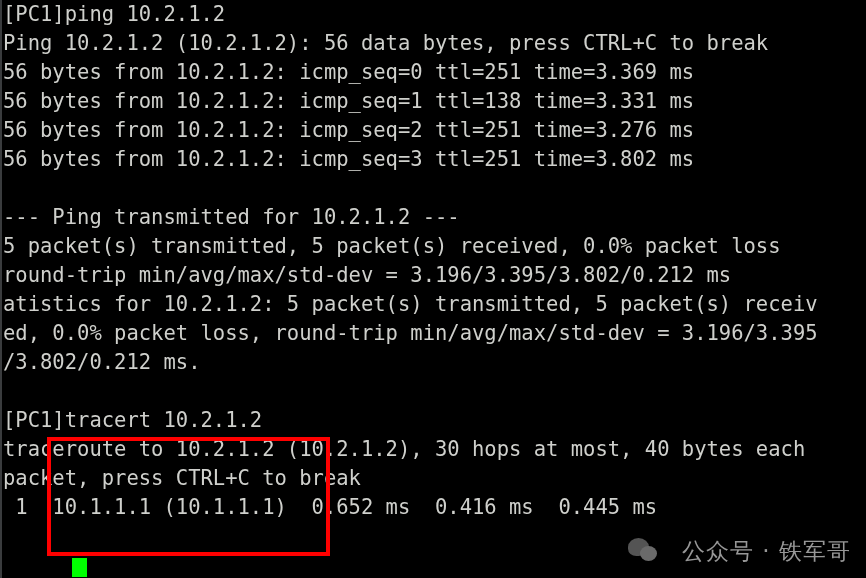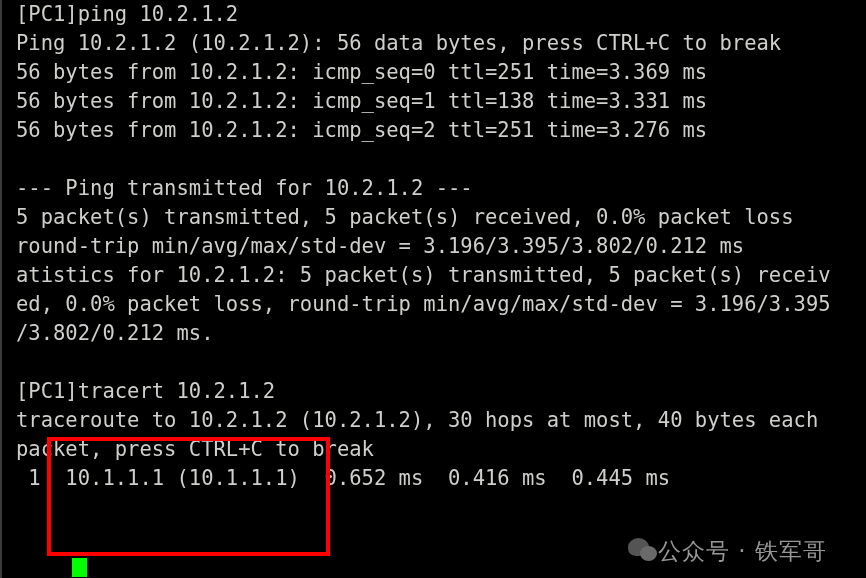--- a/index.html
+++ b/index.html
@@ -35,21 +35,21 @@
     padding: 0;
     z-index: 2;
   }
   .line {
     height: 29px;
     line-height: 29px;
     font-size: 20.5px;
     letter-spacing: 0px;
     color: #cfd0cc;
     white-space: pre;
-    padding-left: 16px;
+    padding-left: 3px;
     box-sizing: border-box;
     font-family: "DejaVu Sans Mono", "Liberation Mono", monospace;
   }
   .line.blank { color: transparent; }
 
   
   #highlight-box {
     position: absolute;
     left: 47px;
     top: 437px;
@@ -73,21 +73,21 @@
   }
 
   
   #watermark {
     position: absolute;
     left: 628px;
     top: 531px;
     height: 40px;
     display: flex;
     align-items: center;
-    gap: 0;
+    gap: 24px;
     z-index: 8;
     pointer-events: none;
   }
   #watermark .wm-icon {
     position: relative;
     width: 30px;
     height: 26px;
     opacity: 0.55;
   }
   #watermark .wm-icon .b1 {
@@ -119,20 +119,21 @@
 <div id="terminal">
 
   <div class="left-edge"></div>
 
   <div id="screen">
       <div class="line">[PC1]ping 10.2.1.2</div>
       <div class="line">Ping 10.2.1.2 (10.2.1.2): 56 data bytes, press CTRL+C to break</div>
       <div class="line">56 bytes from 10.2.1.2: icmp_seq=0 ttl=251 time=3.369 ms</div>
       <div class="line">56 bytes from 10.2.1.2: icmp_seq=1 ttl=138 time=3.331 ms</div>
       <div class="line">56 bytes from 10.2.1.2: icmp_seq=2 ttl=251 time=3.276 ms</div>
+      <div class="line">56 bytes from 10.2.1.2: icmp_seq=3 ttl=251 time=3.802 ms</div>
       <div class="line blank"></div>
       <div class="line">--- Ping transmitted for 10.2.1.2 ---</div>
       <div class="line">5 packet(s) transmitted, 5 packet(s) received, 0.0% packet loss</div>
       <div class="line">round-trip min/avg/max/std-dev = 3.196/3.395/3.802/0.212 ms</div>
       <div class="line">atistics for 10.2.1.2: 5 packet(s) transmitted, 5 packet(s) receiv</div>
       <div class="line">ed, 0.0% packet loss, round-trip min/avg/max/std-dev = 3.196/3.395</div>
       <div class="line">/3.802/0.212 ms.</div>
       <div class="line blank"></div>
       <div class="line">[PC1]tracert 10.2.1.2</div>
       <div class="line">traceroute to 10.2.1.2 (10.2.1.2), 30 hops at most, 40 bytes each</div>

